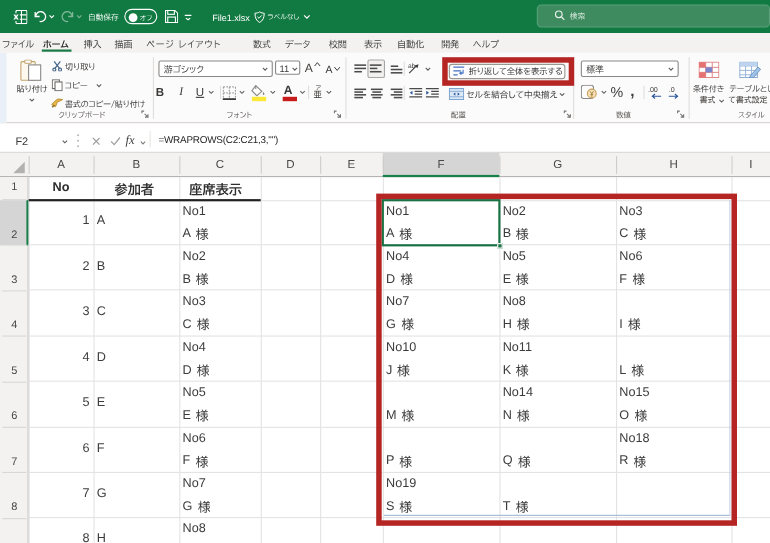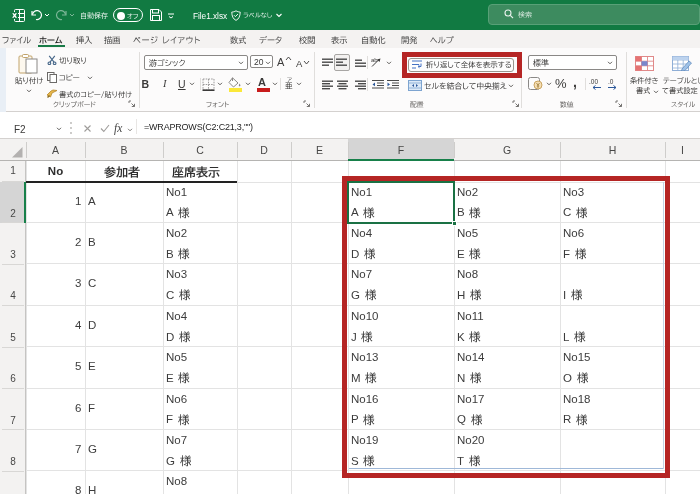--- a/index.html
+++ b/index.html
@@ -236,21 +236,21 @@
           <path fill="#3b3a39" d="M3.2 -5V-4.8Q3.2 -4.3 3.2 -3.9L3.2 -3.8H4.4L4.4 -3.3Q4.4 -0.5 4.2 0.2Q4.1 0.5 4 0.6Q3.8 0.7 3.5 0.7Q3.3 0.7 2.8 0.7L2.8 0.1Q3.1 0.1 3.4 0.1Q3.6 0.1 3.7 -0Q3.8 -0.6 3.9 -3.1V-3.3H3.2L3.2 -3.2Q3.1 -1.9 2.9 -1Q2.6 -0.1 2.1 0.7L1.7 0.3Q2.3 -0.6 2.5 -2Q2.6 -3.1 2.6 -4.8V-5H1.8V-5.6H3V-6.8H3.6V-5.6H4.5V-5ZM5.6 -5.7H7.8V-5.1H5.4Q5.2 -4.5 4.8 -3.9L4.4 -4.3Q5 -5.3 5.3 -6.9L5.9 -6.7Q5.8 -6.2 5.6 -5.7ZM6.6 -2.6V-2.2H7.8V-1.7H6.6V0.1Q6.6 0.4 6.4 0.6Q6.3 0.7 5.9 0.7Q5.5 0.7 5.1 0.7L5 0.1Q5.5 0.2 5.8 0.2Q6 0.2 6 0Q6 -0 6 -0.1V-1.7H4.7V-2.2H6V-2.7Q6.5 -3.2 6.8 -3.6H5.1V-4.1H7.3L7.5 -3.9Q7.1 -3.2 6.6 -2.6ZM1.3 -5.2Q0.9 -5.9 0.3 -6.3L0.8 -6.7Q1.3 -6.2 1.8 -5.6ZM1.2 -3.1Q0.7 -3.8 0.1 -4.3L0.6 -4.7Q1.1 -4.2 1.6 -3.5ZM0.2 0.3Q0.8 -0.7 1.2 -2.4L1.8 -2.1Q1.4 -0.5 0.8 0.7ZM8.8 -5.6H13.5L14.1 -5.1V-0.2H8.6V-0.8H13.5V-5H8.8ZM14.2 -5.3Q13.9 -6.1 13.5 -6.6L14 -6.8Q14.4 -6.2 14.6 -5.5ZM15.1 -5.6Q14.9 -6.2 14.5 -6.9L15 -7Q15.4 -6.4 15.6 -5.8ZM18.9 -4.9Q18 -5.4 16.8 -5.7L17 -6.3Q18.2 -6 19.2 -5.5ZM18.1 -2.9Q17.3 -3.3 16 -3.7L16.2 -4.3Q17.4 -4 18.4 -3.5ZM16.5 -0.5Q17.9 -0.6 18.8 -0.9Q20.3 -1.4 21.1 -2.8Q21.6 -3.7 21.9 -5L22.5 -4.7Q22.1 -3.1 21.5 -2.1Q20.7 -0.9 19.3 -0.4Q18.3 0 16.7 0.1ZM24.1 -2.5Q23.9 -3.6 23.4 -4.5L24 -4.8Q24.4 -4 24.7 -2.7ZM25.9 -2.8Q25.6 -3.9 25.2 -4.9L25.8 -5.1Q26.1 -4.3 26.4 -3ZM24.8 -0.2Q26.7 -0.7 27.4 -2Q27.9 -3.1 28.1 -5L28.7 -4.9Q28.5 -3.4 28.2 -2.5Q27.8 -1.3 26.9 -0.6Q26.2 -0.1 25.1 0.3ZM35.5 -5.5 35.9 -5.1Q35.5 -2.7 34.3 -1.4Q33.3 -0.3 31.2 0.3L30.9 -0.2Q32.9 -0.8 33.9 -1.9Q34.9 -3.1 35.2 -4.9H32.4Q31.6 -3.7 30.5 -3L30.1 -3.4Q30.8 -4 31.4 -4.6Q32 -5.4 32.4 -6.5L33 -6.3Q32.9 -5.9 32.7 -5.5Z"></path>
         </svg>
       </div>
     </div>
     <div style="left:238px;top:60.5px;width:6px;height:4px">
       <svg width="6" height="4" viewBox="0 0 6 4">
         <path d="M1 0.8 L3 2.8 L5 0.8" fill="none" stroke="#605e5c" stroke-width="1"></path>
       </svg>
     </div>
     <div style="left:250px;top:54.7px;width:22.5px;height:13.8px;background:#fff;border:1px solid #8a8886;border-radius:2px">
-      <div style="left:3px;top:1.8px;position:absolute;font-size:8.5px;color:#3b3a39;line-height:10px">20</div>
+      <div style="left:3px;top:1.8px;position:absolute;font-size:8.5px;color:#3b3a39;line-height:10px">11</div>
     </div>
     <div style="left:264.5px;top:60.5px;width:6px;height:4px">
       <svg width="6" height="4" viewBox="0 0 6 4">
         <path d="M1 0.8 L3 2.8 L5 0.8" fill="none" stroke="#605e5c" stroke-width="1"></path>
       </svg>
     </div>
     <div style="left:277px;top:55.5px;width:16px;height:13px;font-size:11px;color:#3b3a39">A</div>
     <div style="left:285px;top:56px;width:8px;height:5px">
       <svg width="8" height="5" viewBox="0 0 8 5">
         <path d="M1 4 L3.5 1 L6 4" fill="none" stroke="#3b3a39" stroke-width="0.9"></path>
@@ -786,70 +786,66 @@
       <svg class="t" width="11.5" height="15.0" viewBox="0 -10.1 11.5 15.0">
         <path fill="#3c3c3c" d="M8 -2.9V0.2Q8 0.7 7.8 0.9Q7.6 1.1 7.1 1.1Q6.6 1.1 5.8 1L5.6 0.2Q6.3 0.3 6.9 0.3Q7.1 0.3 7.1 0.2Q7.1 0.1 7.1 0V-4.6H4.2V-5.3H7.1V-6.1H4.8V-6.8H7.1V-7.7H4.4V-8.4H6Q5.7 -9 5.2 -9.5L6 -9.8Q6.5 -9.1 6.8 -8.4H8.3Q8.3 -8.4 8.3 -8.5Q8.7 -9.1 9 -9.9L9.8 -9.6Q9.6 -9 9.2 -8.4H10.9V-7.7H8V-6.8H10.4V-6.1H8V-5.3H11.2V-4.6H8Q8 -4.5 8.1 -4.4Q8.4 -3.6 9 -2.7Q9 -2.7 9.1 -2.8Q9.8 -3.5 10.3 -4.3L11 -3.8Q10.3 -2.8 9.4 -2.1Q10.2 -1.1 11.4 -0.4L10.8 0.3Q9 -1 8 -2.9ZM2.1 -4.7Q1.5 -2.9 0.6 -1.5L0.2 -2.4Q1.4 -4.2 2 -6.5H0.3V-7.4H2.1V-9.8H2.9V-7.4H4.2V-6.5H2.9V-5.4Q3.7 -4.8 4.4 -4L3.9 -3.3Q3.5 -3.9 2.9 -4.5V1.1H2.1ZM5.9 -2.3Q5.2 -3.1 4.5 -3.6L5 -4.2Q5.8 -3.7 6.4 -2.9ZM3.7 -0.6Q5.3 -1.4 6.6 -2.4L6.8 -1.7Q5.8 -0.8 4.2 0.1Z"></path>
       </svg>
     </div>
     <div style="left:563px;top:326.49999999999994px;width:30px;height:20.7px;font-size:11.5px;color:#3c3c3c;line-height:20.7px">L</div>
     <div style="left:574.0px;top:330.8px">
       <svg class="t" width="11.5" height="15.0" viewBox="0 -10.1 11.5 15.0">
         <path fill="#3c3c3c" d="M8 -2.9V0.2Q8 0.7 7.8 0.9Q7.6 1.1 7.1 1.1Q6.6 1.1 5.8 1L5.6 0.2Q6.3 0.3 6.9 0.3Q7.1 0.3 7.1 0.2Q7.1 0.1 7.1 0V-4.6H4.2V-5.3H7.1V-6.1H4.8V-6.8H7.1V-7.7H4.4V-8.4H6Q5.7 -9 5.2 -9.5L6 -9.8Q6.5 -9.1 6.8 -8.4H8.3Q8.3 -8.4 8.3 -8.5Q8.7 -9.1 9 -9.9L9.8 -9.6Q9.6 -9 9.2 -8.4H10.9V-7.7H8V-6.8H10.4V-6.1H8V-5.3H11.2V-4.6H8Q8 -4.5 8.1 -4.4Q8.4 -3.6 9 -2.7Q9 -2.7 9.1 -2.8Q9.8 -3.5 10.3 -4.3L11 -3.8Q10.3 -2.8 9.4 -2.1Q10.2 -1.1 11.4 -0.4L10.8 0.3Q9 -1 8 -2.9ZM2.1 -4.7Q1.5 -2.9 0.6 -1.5L0.2 -2.4Q1.4 -4.2 2 -6.5H0.3V-7.4H2.1V-9.8H2.9V-7.4H4.2V-6.5H2.9V-5.4Q3.7 -4.8 4.4 -4L3.9 -3.3Q3.5 -3.9 2.9 -4.5V1.1H2.1ZM5.9 -2.3Q5.2 -3.1 4.5 -3.6L5 -4.2Q5.8 -3.7 6.4 -2.9ZM3.7 -0.6Q5.3 -1.4 6.6 -2.4L6.8 -1.7Q5.8 -0.8 4.2 0.1Z"></path>
       </svg>
     </div>
-    <div style="left:351px;top:347.2px;width:100px;height:20.7px;font-size:11.5px;color:#3c3c3c;line-height:20.7px">No13</div>
     <div style="left:351px;top:367.9px;width:30px;height:20.7px;font-size:11.5px;color:#3c3c3c;line-height:20.7px">M</div>
     <div style="left:365.2px;top:372.2px">
       <svg class="t" width="11.5" height="15.0" viewBox="0 -10.1 11.5 15.0">
         <path fill="#3c3c3c" d="M8 -2.9V0.2Q8 0.7 7.8 0.9Q7.6 1.1 7.1 1.1Q6.6 1.1 5.8 1L5.6 0.2Q6.3 0.3 6.9 0.3Q7.1 0.3 7.1 0.2Q7.1 0.1 7.1 0V-4.6H4.2V-5.3H7.1V-6.1H4.8V-6.8H7.1V-7.7H4.4V-8.4H6Q5.7 -9 5.2 -9.5L6 -9.8Q6.5 -9.1 6.8 -8.4H8.3Q8.3 -8.4 8.3 -8.5Q8.7 -9.1 9 -9.9L9.8 -9.6Q9.6 -9 9.2 -8.4H10.9V-7.7H8V-6.8H10.4V-6.1H8V-5.3H11.2V-4.6H8Q8 -4.5 8.1 -4.4Q8.4 -3.6 9 -2.7Q9 -2.7 9.1 -2.8Q9.8 -3.5 10.3 -4.3L11 -3.8Q10.3 -2.8 9.4 -2.1Q10.2 -1.1 11.4 -0.4L10.8 0.3Q9 -1 8 -2.9ZM2.1 -4.7Q1.5 -2.9 0.6 -1.5L0.2 -2.4Q1.4 -4.2 2 -6.5H0.3V-7.4H2.1V-9.8H2.9V-7.4H4.2V-6.5H2.9V-5.4Q3.7 -4.8 4.4 -4L3.9 -3.3Q3.5 -3.9 2.9 -4.5V1.1H2.1ZM5.9 -2.3Q5.2 -3.1 4.5 -3.6L5 -4.2Q5.8 -3.7 6.4 -2.9ZM3.7 -0.6Q5.3 -1.4 6.6 -2.4L6.8 -1.7Q5.8 -0.8 4.2 0.1Z"></path>
       </svg>
     </div>
     <div style="left:457px;top:347.2px;width:100px;height:20.7px;font-size:11.5px;color:#3c3c3c;line-height:20.7px">No14</div>
     <div style="left:457px;top:367.9px;width:30px;height:20.7px;font-size:11.5px;color:#3c3c3c;line-height:20.7px">N</div>
     <div style="left:469.9px;top:372.2px">
       <svg class="t" width="11.5" height="15.0" viewBox="0 -10.1 11.5 15.0">
         <path fill="#3c3c3c" d="M8 -2.9V0.2Q8 0.7 7.8 0.9Q7.6 1.1 7.1 1.1Q6.6 1.1 5.8 1L5.6 0.2Q6.3 0.3 6.9 0.3Q7.1 0.3 7.1 0.2Q7.1 0.1 7.1 0V-4.6H4.2V-5.3H7.1V-6.1H4.8V-6.8H7.1V-7.7H4.4V-8.4H6Q5.7 -9 5.2 -9.5L6 -9.8Q6.5 -9.1 6.8 -8.4H8.3Q8.3 -8.4 8.3 -8.5Q8.7 -9.1 9 -9.9L9.8 -9.6Q9.6 -9 9.2 -8.4H10.9V-7.7H8V-6.8H10.4V-6.1H8V-5.3H11.2V-4.6H8Q8 -4.5 8.1 -4.4Q8.4 -3.6 9 -2.7Q9 -2.7 9.1 -2.8Q9.8 -3.5 10.3 -4.3L11 -3.8Q10.3 -2.8 9.4 -2.1Q10.2 -1.1 11.4 -0.4L10.8 0.3Q9 -1 8 -2.9ZM2.1 -4.7Q1.5 -2.9 0.6 -1.5L0.2 -2.4Q1.4 -4.2 2 -6.5H0.3V-7.4H2.1V-9.8H2.9V-7.4H4.2V-6.5H2.9V-5.4Q3.7 -4.8 4.4 -4L3.9 -3.3Q3.5 -3.9 2.9 -4.5V1.1H2.1ZM5.9 -2.3Q5.2 -3.1 4.5 -3.6L5 -4.2Q5.8 -3.7 6.4 -2.9ZM3.7 -0.6Q5.3 -1.4 6.6 -2.4L6.8 -1.7Q5.8 -0.8 4.2 0.1Z"></path>
       </svg>
     </div>
     <div style="left:563px;top:347.2px;width:99px;height:20.7px;font-size:11.5px;color:#3c3c3c;line-height:20.7px">No15</div>
     <div style="left:563px;top:367.9px;width:30px;height:20.7px;font-size:11.5px;color:#3c3c3c;line-height:20.7px">O</div>
     <div style="left:576.5px;top:372.2px">
       <svg class="t" width="11.5" height="15.0" viewBox="0 -10.1 11.5 15.0">
         <path fill="#3c3c3c" d="M8 -2.9V0.2Q8 0.7 7.8 0.9Q7.6 1.1 7.1 1.1Q6.6 1.1 5.8 1L5.6 0.2Q6.3 0.3 6.9 0.3Q7.1 0.3 7.1 0.2Q7.1 0.1 7.1 0V-4.6H4.2V-5.3H7.1V-6.1H4.8V-6.8H7.1V-7.7H4.4V-8.4H6Q5.7 -9 5.2 -9.5L6 -9.8Q6.5 -9.1 6.8 -8.4H8.3Q8.3 -8.4 8.3 -8.5Q8.7 -9.1 9 -9.9L9.8 -9.6Q9.6 -9 9.2 -8.4H10.9V-7.7H8V-6.8H10.4V-6.1H8V-5.3H11.2V-4.6H8Q8 -4.5 8.1 -4.4Q8.4 -3.6 9 -2.7Q9 -2.7 9.1 -2.8Q9.8 -3.5 10.3 -4.3L11 -3.8Q10.3 -2.8 9.4 -2.1Q10.2 -1.1 11.4 -0.4L10.8 0.3Q9 -1 8 -2.9ZM2.1 -4.7Q1.5 -2.9 0.6 -1.5L0.2 -2.4Q1.4 -4.2 2 -6.5H0.3V-7.4H2.1V-9.8H2.9V-7.4H4.2V-6.5H2.9V-5.4Q3.7 -4.8 4.4 -4L3.9 -3.3Q3.5 -3.9 2.9 -4.5V1.1H2.1ZM5.9 -2.3Q5.2 -3.1 4.5 -3.6L5 -4.2Q5.8 -3.7 6.4 -2.9ZM3.7 -0.6Q5.3 -1.4 6.6 -2.4L6.8 -1.7Q5.8 -0.8 4.2 0.1Z"></path>
       </svg>
     </div>
-    <div style="left:351px;top:388.6px;width:100px;height:20.7px;font-size:11.5px;color:#3c3c3c;line-height:20.7px">No16</div>
     <div style="left:351px;top:409.3px;width:30px;height:20.7px;font-size:11.5px;color:#3c3c3c;line-height:20.7px">P</div>
     <div style="left:363.3px;top:413.6px">
       <svg class="t" width="11.5" height="15.0" viewBox="0 -10.1 11.5 15.0">
         <path fill="#3c3c3c" d="M8 -2.9V0.2Q8 0.7 7.8 0.9Q7.6 1.1 7.1 1.1Q6.6 1.1 5.8 1L5.6 0.2Q6.3 0.3 6.9 0.3Q7.1 0.3 7.1 0.2Q7.1 0.1 7.1 0V-4.6H4.2V-5.3H7.1V-6.1H4.8V-6.8H7.1V-7.7H4.4V-8.4H6Q5.7 -9 5.2 -9.5L6 -9.8Q6.5 -9.1 6.8 -8.4H8.3Q8.3 -8.4 8.3 -8.5Q8.7 -9.1 9 -9.9L9.8 -9.6Q9.6 -9 9.2 -8.4H10.9V-7.7H8V-6.8H10.4V-6.1H8V-5.3H11.2V-4.6H8Q8 -4.5 8.1 -4.4Q8.4 -3.6 9 -2.7Q9 -2.7 9.1 -2.8Q9.8 -3.5 10.3 -4.3L11 -3.8Q10.3 -2.8 9.4 -2.1Q10.2 -1.1 11.4 -0.4L10.8 0.3Q9 -1 8 -2.9ZM2.1 -4.7Q1.5 -2.9 0.6 -1.5L0.2 -2.4Q1.4 -4.2 2 -6.5H0.3V-7.4H2.1V-9.8H2.9V-7.4H4.2V-6.5H2.9V-5.4Q3.7 -4.8 4.4 -4L3.9 -3.3Q3.5 -3.9 2.9 -4.5V1.1H2.1ZM5.9 -2.3Q5.2 -3.1 4.5 -3.6L5 -4.2Q5.8 -3.7 6.4 -2.9ZM3.7 -0.6Q5.3 -1.4 6.6 -2.4L6.8 -1.7Q5.8 -0.8 4.2 0.1Z"></path>
       </svg>
     </div>
-    <div style="left:457px;top:388.6px;width:100px;height:20.7px;font-size:11.5px;color:#3c3c3c;line-height:20.7px">No17</div>
     <div style="left:457px;top:409.3px;width:30px;height:20.7px;font-size:11.5px;color:#3c3c3c;line-height:20.7px">Q</div>
     <div style="left:470.5px;top:413.6px">
       <svg class="t" width="11.5" height="15.0" viewBox="0 -10.1 11.5 15.0">
         <path fill="#3c3c3c" d="M8 -2.9V0.2Q8 0.7 7.8 0.9Q7.6 1.1 7.1 1.1Q6.6 1.1 5.8 1L5.6 0.2Q6.3 0.3 6.9 0.3Q7.1 0.3 7.1 0.2Q7.1 0.1 7.1 0V-4.6H4.2V-5.3H7.1V-6.1H4.8V-6.8H7.1V-7.7H4.4V-8.4H6Q5.7 -9 5.2 -9.5L6 -9.8Q6.5 -9.1 6.8 -8.4H8.3Q8.3 -8.4 8.3 -8.5Q8.7 -9.1 9 -9.9L9.8 -9.6Q9.6 -9 9.2 -8.4H10.9V-7.7H8V-6.8H10.4V-6.1H8V-5.3H11.2V-4.6H8Q8 -4.5 8.1 -4.4Q8.4 -3.6 9 -2.7Q9 -2.7 9.1 -2.8Q9.8 -3.5 10.3 -4.3L11 -3.8Q10.3 -2.8 9.4 -2.1Q10.2 -1.1 11.4 -0.4L10.8 0.3Q9 -1 8 -2.9ZM2.1 -4.7Q1.5 -2.9 0.6 -1.5L0.2 -2.4Q1.4 -4.2 2 -6.5H0.3V-7.4H2.1V-9.8H2.9V-7.4H4.2V-6.5H2.9V-5.4Q3.7 -4.8 4.4 -4L3.9 -3.3Q3.5 -3.9 2.9 -4.5V1.1H2.1ZM5.9 -2.3Q5.2 -3.1 4.5 -3.6L5 -4.2Q5.8 -3.7 6.4 -2.9ZM3.7 -0.6Q5.3 -1.4 6.6 -2.4L6.8 -1.7Q5.8 -0.8 4.2 0.1Z"></path>
       </svg>
     </div>
     <div style="left:563px;top:388.6px;width:99px;height:20.7px;font-size:11.5px;color:#3c3c3c;line-height:20.7px">No18</div>
     <div style="left:563px;top:409.3px;width:30px;height:20.7px;font-size:11.5px;color:#3c3c3c;line-height:20.7px">R</div>
     <div style="left:575.9px;top:413.6px">
       <svg class="t" width="11.5" height="15.0" viewBox="0 -10.1 11.5 15.0">
         <path fill="#3c3c3c" d="M8 -2.9V0.2Q8 0.7 7.8 0.9Q7.6 1.1 7.1 1.1Q6.6 1.1 5.8 1L5.6 0.2Q6.3 0.3 6.9 0.3Q7.1 0.3 7.1 0.2Q7.1 0.1 7.1 0V-4.6H4.2V-5.3H7.1V-6.1H4.8V-6.8H7.1V-7.7H4.4V-8.4H6Q5.7 -9 5.2 -9.5L6 -9.8Q6.5 -9.1 6.8 -8.4H8.3Q8.3 -8.4 8.3 -8.5Q8.7 -9.1 9 -9.9L9.8 -9.6Q9.6 -9 9.2 -8.4H10.9V-7.7H8V-6.8H10.4V-6.1H8V-5.3H11.2V-4.6H8Q8 -4.5 8.1 -4.4Q8.4 -3.6 9 -2.7Q9 -2.7 9.1 -2.8Q9.8 -3.5 10.3 -4.3L11 -3.8Q10.3 -2.8 9.4 -2.1Q10.2 -1.1 11.4 -0.4L10.8 0.3Q9 -1 8 -2.9ZM2.1 -4.7Q1.5 -2.9 0.6 -1.5L0.2 -2.4Q1.4 -4.2 2 -6.5H0.3V-7.4H2.1V-9.8H2.9V-7.4H4.2V-6.5H2.9V-5.4Q3.7 -4.8 4.4 -4L3.9 -3.3Q3.5 -3.9 2.9 -4.5V1.1H2.1ZM5.9 -2.3Q5.2 -3.1 4.5 -3.6L5 -4.2Q5.8 -3.7 6.4 -2.9ZM3.7 -0.6Q5.3 -1.4 6.6 -2.4L6.8 -1.7Q5.8 -0.8 4.2 0.1Z"></path>
       </svg>
     </div>
     <div style="left:351px;top:430.0px;width:100px;height:20.7px;font-size:11.5px;color:#3c3c3c;line-height:20.7px">No19</div>
     <div style="left:351px;top:450.7px;width:30px;height:20.7px;font-size:11.5px;color:#3c3c3c;line-height:20.7px">S</div>
     <div style="left:363.3px;top:455.0px">
       <svg class="t" width="11.5" height="15.0" viewBox="0 -10.1 11.5 15.0">
         <path fill="#3c3c3c" d="M8 -2.9V0.2Q8 0.7 7.8 0.9Q7.6 1.1 7.1 1.1Q6.6 1.1 5.8 1L5.6 0.2Q6.3 0.3 6.9 0.3Q7.1 0.3 7.1 0.2Q7.1 0.1 7.1 0V-4.6H4.2V-5.3H7.1V-6.1H4.8V-6.8H7.1V-7.7H4.4V-8.4H6Q5.7 -9 5.2 -9.5L6 -9.8Q6.5 -9.1 6.8 -8.4H8.3Q8.3 -8.4 8.3 -8.5Q8.7 -9.1 9 -9.9L9.8 -9.6Q9.6 -9 9.2 -8.4H10.9V-7.7H8V-6.8H10.4V-6.1H8V-5.3H11.2V-4.6H8Q8 -4.5 8.1 -4.4Q8.4 -3.6 9 -2.7Q9 -2.7 9.1 -2.8Q9.8 -3.5 10.3 -4.3L11 -3.8Q10.3 -2.8 9.4 -2.1Q10.2 -1.1 11.4 -0.4L10.8 0.3Q9 -1 8 -2.9ZM2.1 -4.7Q1.5 -2.9 0.6 -1.5L0.2 -2.4Q1.4 -4.2 2 -6.5H0.3V-7.4H2.1V-9.8H2.9V-7.4H4.2V-6.5H2.9V-5.4Q3.7 -4.8 4.4 -4L3.9 -3.3Q3.5 -3.9 2.9 -4.5V1.1H2.1ZM5.9 -2.3Q5.2 -3.1 4.5 -3.6L5 -4.2Q5.8 -3.7 6.4 -2.9ZM3.7 -0.6Q5.3 -1.4 6.6 -2.4L6.8 -1.7Q5.8 -0.8 4.2 0.1Z"></path>
       </svg>
     </div>
-    <div style="left:457px;top:430.0px;width:100px;height:20.7px;font-size:11.5px;color:#3c3c3c;line-height:20.7px">No20</div>
     <div style="left:457px;top:450.7px;width:30px;height:20.7px;font-size:11.5px;color:#3c3c3c;line-height:20.7px">T</div>
     <div style="left:468.6px;top:455.0px">
       <svg class="t" width="11.5" height="15.0" viewBox="0 -10.1 11.5 15.0">
         <path fill="#3c3c3c" d="M8 -2.9V0.2Q8 0.7 7.8 0.9Q7.6 1.1 7.1 1.1Q6.6 1.1 5.8 1L5.6 0.2Q6.3 0.3 6.9 0.3Q7.1 0.3 7.1 0.2Q7.1 0.1 7.1 0V-4.6H4.2V-5.3H7.1V-6.1H4.8V-6.8H7.1V-7.7H4.4V-8.4H6Q5.7 -9 5.2 -9.5L6 -9.8Q6.5 -9.1 6.8 -8.4H8.3Q8.3 -8.4 8.3 -8.5Q8.7 -9.1 9 -9.9L9.8 -9.6Q9.6 -9 9.2 -8.4H10.9V-7.7H8V-6.8H10.4V-6.1H8V-5.3H11.2V-4.6H8Q8 -4.5 8.1 -4.4Q8.4 -3.6 9 -2.7Q9 -2.7 9.1 -2.8Q9.8 -3.5 10.3 -4.3L11 -3.8Q10.3 -2.8 9.4 -2.1Q10.2 -1.1 11.4 -0.4L10.8 0.3Q9 -1 8 -2.9ZM2.1 -4.7Q1.5 -2.9 0.6 -1.5L0.2 -2.4Q1.4 -4.2 2 -6.5H0.3V-7.4H2.1V-9.8H2.9V-7.4H4.2V-6.5H2.9V-5.4Q3.7 -4.8 4.4 -4L3.9 -3.3Q3.5 -3.9 2.9 -4.5V1.1H2.1ZM5.9 -2.3Q5.2 -3.1 4.5 -3.6L5 -4.2Q5.8 -3.7 6.4 -2.9ZM3.7 -0.6Q5.3 -1.4 6.6 -2.4L6.8 -1.7Q5.8 -0.8 4.2 0.1Z"></path>
       </svg>
     </div>
     <div style="left:348.5px;top:468px;width:315.5px;height:1.2px;background:#9fb8d8"></div>
     <div style="left:663.3px;top:182px;width:1.2px;height:287px;background:#c3d2e4"></div>
     <div style="left:346.8px;top:180.8px;width:108.4px;height:43.4px;border:2px solid #1a7144"></div>
     <div style="left:452px;top:221.2px;width:5px;height:5px;background:#1a7144;border:1px solid #fff"></div>

